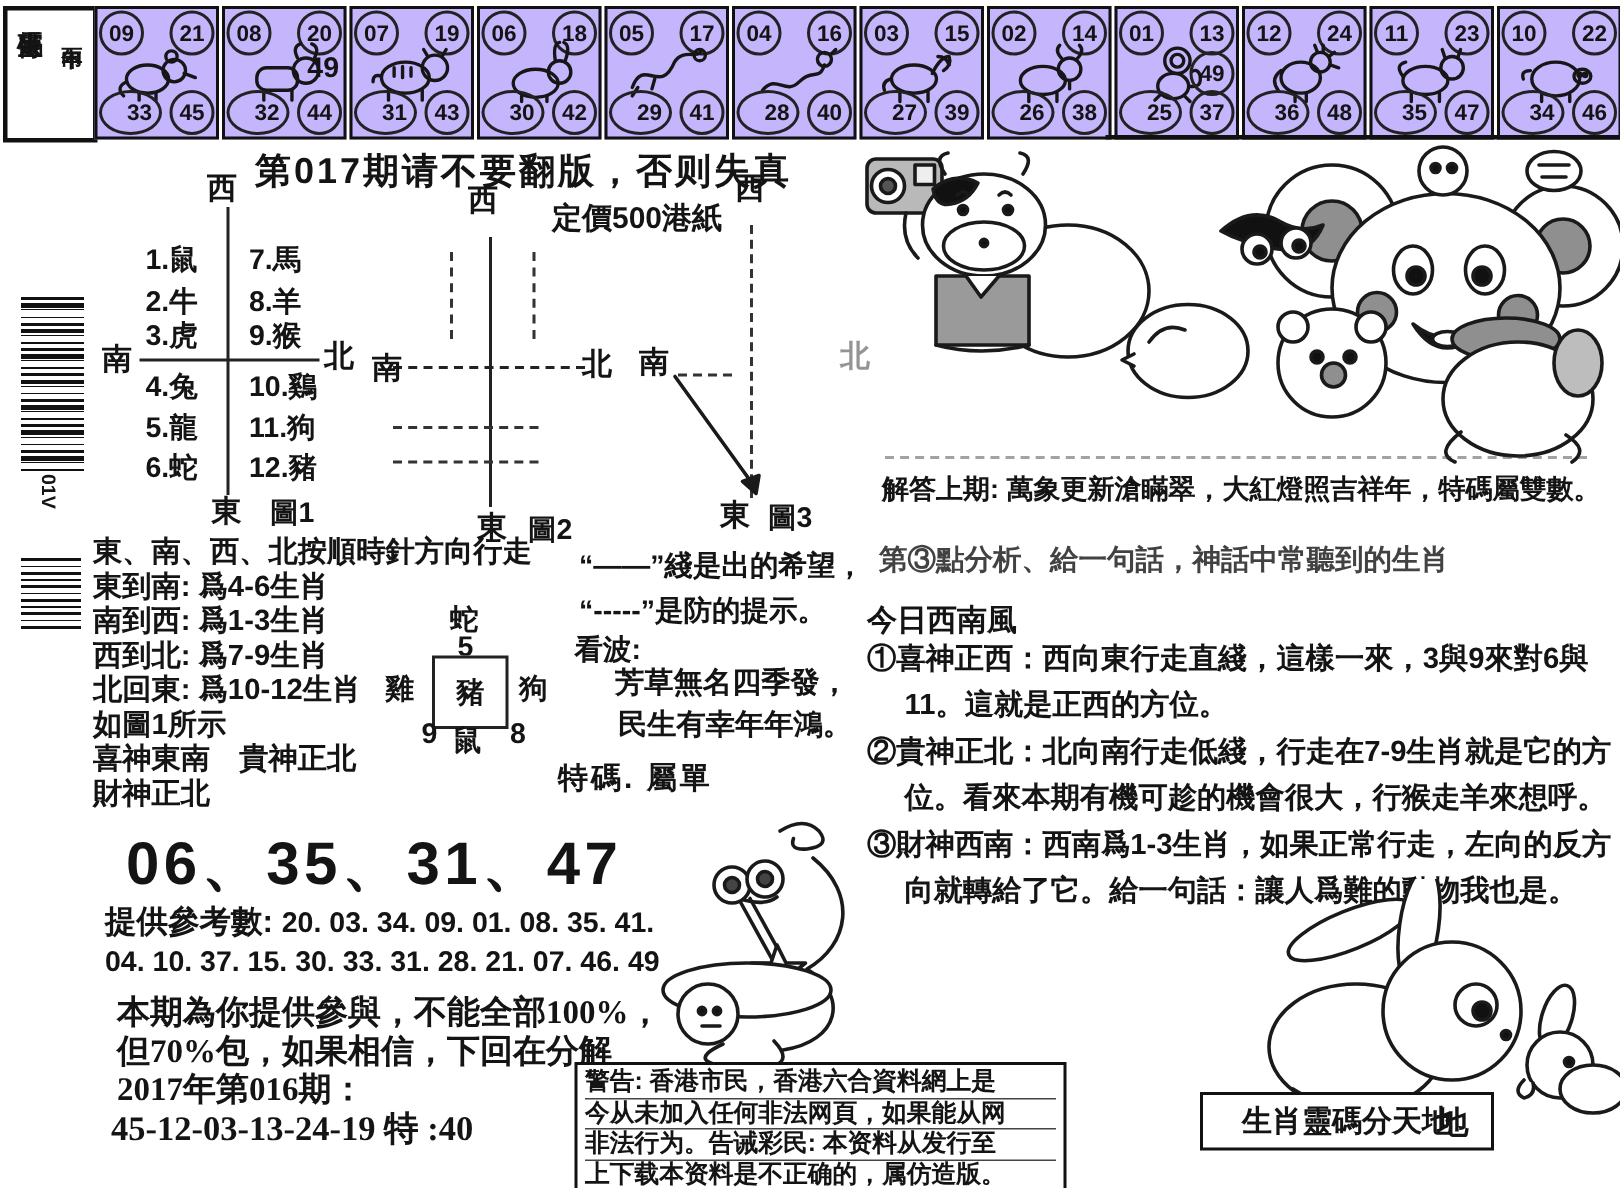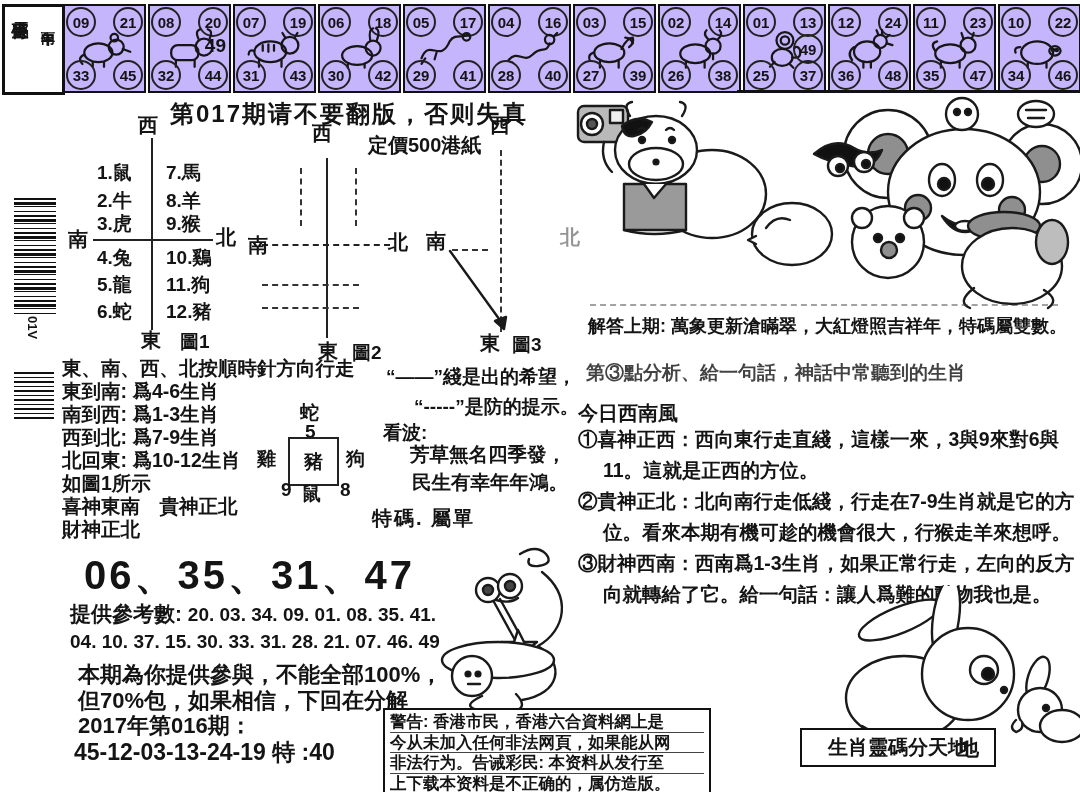--- a/index.html
+++ b/index.html
@@ -10,21 +10,21 @@
   
   .masthead{position:absolute;left:2px;top:4px;width:57px;height:85px;border:3px solid #111;
             display:flex;justify-content:space-around;background:#fff;}
   .vtext{writing-mode:vertical-rl;text-orientation:upright;font-weight:700;line-height:1;}
   .vt1{font-size:17px;margin-top:1px;}
   .vt2{font-size:14px;margin-top:14px;}
   
   .zbox{position:absolute;top:4px;width:79px;height:85px;border:2.5px solid #111;background:#c4b5fd;}
   .znum{position:absolute;width:26px;height:26px;border:2px solid #222;border-radius:50%;
         display:flex;align-items:center;justify-content:center;font-size:15px;font-weight:700;}
-  .tl{left:1px;top:1px;} .tr{right:1px;top:1px;} .bl{left:1px;bottom:1px;} .br{right:1px;bottom:1px;}
+  .tl{left:1px;top:1px;} .tr{right:1px;top:1px;} .bl{left:1px;bottom:1px;padding-left:12px;} .br{right:1px;bottom:1px;}
   .zanimal{position:absolute;left:9px;top:20px;width:60px;height:44px;}
   .zanimal svg path,.zanimal svg ellipse,.zanimal svg circle,.zanimal svg rect
         {fill:none;stroke:#161616;stroke-width:2.4;stroke-linecap:round;}
   .zextra{position:absolute;right:3px;top:29px;font-size:19px;font-weight:700;}
   .zextra.circled{right:1px;top:28px;width:26px;height:26px;border:2px solid #222;border-radius:50%;
         display:flex;align-items:center;justify-content:center;font-size:15px;}
   .rowline{position:absolute;left:737px;top:90px;width:343px;height:3px;background:#111;}
   
   .cjk{font-weight:700;white-space:nowrap;}
   .dir{font-size:20px;font-weight:700;}
@@ -41,21 +41,21 @@
   .mini{font-size:19px;font-weight:700;}
   .minibox{position:absolute;left:288px;top:437px;width:47px;height:45px;border:2px solid #222;
            display:flex;align-items:center;justify-content:center;font-size:19px;font-weight:700;background:#fff;}
   
   .ritem{margin:0 0 1px 0;font-size:19.5px;font-weight:700;line-height:30.5px;
          padding-left:25px;text-indent:-25px;}
   
   .bignum{font-size:40px;font-weight:700;letter-spacing:3px;white-space:nowrap;}
   .refline{font-size:21px;font-weight:700;white-space:nowrap;}
   .refnums{font-size:19px;}
-  .promise{font-size:22px;font-weight:700;white-space:nowrap;}
+  .promise{font-size:22px;font-weight:700;white-space:nowrap;font-family:Liberation Serif, serif;}
   
   .warnbox{position:absolute;left:383px;top:708px;width:314px;border:2.5px solid #111;background:#fff;padding:2px 5px 0 5px;}
   .wline{font-size:16.5px;font-weight:700;line-height:18.5px;border-bottom:1.5px solid #444;
          padding:0 0 1px 0;white-space:nowrap;}
   
   .stamp{position:absolute;left:800px;top:728px;border:2.5px solid #111;padding:4px 26px;
          font-size:20px;font-weight:700;background:#fff;white-space:nowrap;}
   
   .barcode1{position:absolute;left:14px;top:198px;width:42px;height:118px;
     background:repeating-linear-gradient(to bottom,#111 0 2px,#fff 2px 4px,#111 4px 7px,#fff 7px 8px,#111 8px 9px,#fff 9px 13px,#111 13px 14px,#fff 14px 17px);}
@@ -398,21 +398,21 @@
   <div class="abs mini" style="left:257px;top:446px;">雞</div>
   <div class="minibox">
     <span>豬</span>
   </div>
   <div class="abs mini" style="left:346px;top:446px;">狗</div>
   <div class="abs mini" style="left:281px;top:479px;">9</div>
   <div class="abs mini" style="left:302px;top:481px;">鼠</div>
   <div class="abs mini" style="left:340px;top:479px;">8</div>
 
   <div class="abs cjk" style="left:386px;top:364px;font-size:19px;">“——”綫是出的希望，</div>
-  <div class="abs cjk" style="left:386px;top:394px;font-size:19px;margin-left:28px;">“-----”是防的提示。</div>
+  <div class="abs cjk" style="left:386px;top:394px;font-size:19px;">“-----”是防的提示。</div>
   <div class="abs cjk" style="left:383px;top:420px;font-size:19px;">看波:</div>
   <div class="abs cjk" style="left:412px;top:469px;font-size:19.5px;">民生有幸年年鴻。</div>
   <div class="abs cjk" style="left:410px;top:441px;font-size:19.5px;">芳草無名四季發，</div>
   <div class="abs cjk" style="left:372px;top:505px;font-size:20px;letter-spacing:2px;">特碼. 屬單</div>
 
   <div class="abs bignum" style="left:84px;top:548px;">06、35、31、47</div>
   <div class="abs refline" style="left:70px;top:600px;">
     <span>提供參考數:</span>
     <span class="refnums">20. 03. 34. 09. 01. 08. 35. 41.</span>
   </div>

